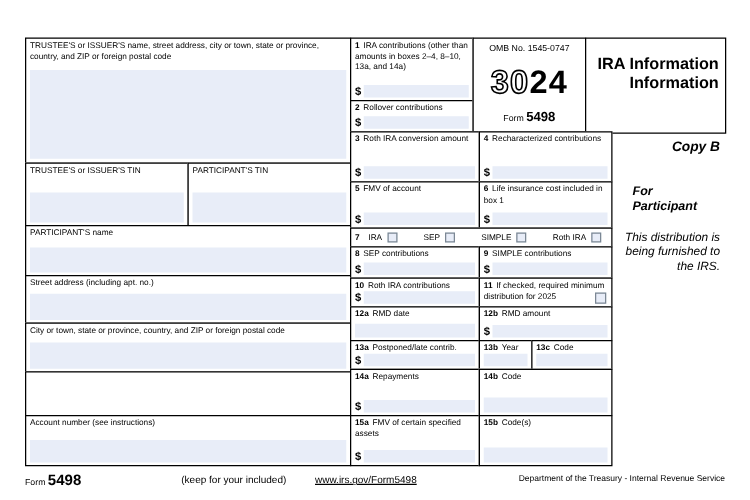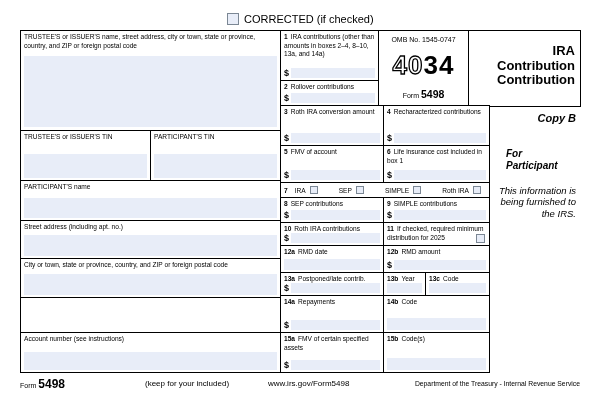--- a/index.html
+++ b/index.html
@@ -48,32 +48,28 @@
   .b7opts { flex:1; display:flex; justify-content:space-between;
             align-items:center; margin-left:4px; }
   .opt { display:flex; align-items:center; gap:4px; }
   .opt .cb { width:8px; height:8px; }
 
   .footer { position:absolute; top:377px; left:0; width:600px;
             height:16px; font-size:8px; }
   .f-form { position:absolute; left:20px; top:0; font-size:7px; }
   .f-form b { font-size:12px; }
   .f-keep { position:absolute; left:145px; top:2px; }
-  .f-url  { position:absolute; left:268px; top:2px; }
+  .f-url  { position:absolute; left:252px; top:2px;text-decoration:underline; }
   .f-dept { position:absolute; right:20px; top:3px; font-size:6.8px; }
 </style>
 </head>
 <body>
 
 <div id="form">
 
-  <div class="corr">
-    <span class="cb"></span>
-    <span>CORRECTED (if checked)</span>
-  </div>
 
   <div class="cell" style="left:20px;top:30px;width:261px;height:101px;">
     <div class="lbl">TRUSTEE'S or ISSUER'S name, street address, city or town, state or province, country, and ZIP or foreign postal code</div>
     <div class="fillbar" style="top:25px;bottom:3px;"></div>
   </div>
 
   <div class="cell" style="left:20px;top:130px;width:131px;height:51px;">
     <div class="lbl">TRUSTEE'S or ISSUER'S TIN</div>
     <div class="fillbar" style="bottom:2px;height:24px;"></div>
   </div>
@@ -114,32 +110,32 @@
   <div class="cell" style="left:280px;top:80px;width:99px;height:26px;">
     <div class="lbl"><span class="num">2</span><span>Rollover contributions</span></div>
     <div class="money">
         <span class="dollar">$</span>
         <span class="mfill"></span>
       </div>
   </div>
 
   <div class="cell" style="left:378px;top:30px;width:91px;height:76px;">
     <div class="ombtxt">OMB No. 1545-0747</div>
-    <div class="year"><span class="y-outline">40</span><span>34</span></div>
+    <div class="year"><span class="y-outline">30</span><span>24</span></div>
     <div class="formnum"><span>Form</span> <b>5498</b></div>
   </div>
 
   <div class="cell" style="left:468px;top:30px;width:113px;height:77px;">
-    <div class="rtitle">IRA Contribution Contribution</div>
+    <div class="rtitle">IRA Information Information</div>
   </div>
 
   <div class="nob" style="left:489px;top:106px;width:92px;height:266px;">
     <div class="rcopy">Copy B</div>
     <div class="rfor">For Participant</div>
-    <div class="rnotice">This information is being furnished to the IRS.</div>
+    <div class="rnotice">This distribution is being furnished to the IRS.</div>
   </div>
 
   <div class="cell" style="left:280px;top:105px;width:104px;height:41px;">
     <div class="lbl"><span class="num">3</span><span>Roth IRA conversion amount</span></div>
     <div class="money">
         <span class="dollar">$</span>
         <span class="mfill"></span>
       </div>
   </div>
   <div class="cell" style="left:383px;top:105px;width:107px;height:41px;">

